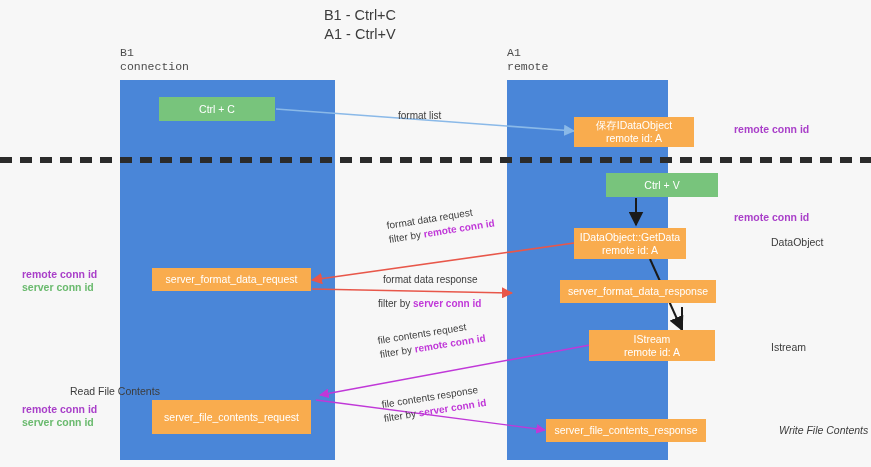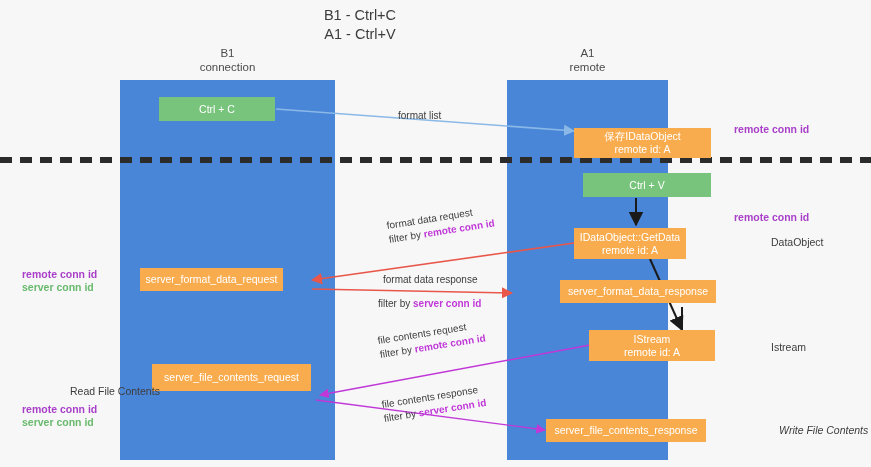--- a/index.html
+++ b/index.html
@@ -33,24 +33,24 @@
   .lane {
     position: absolute;
     background: #4a86d8;
   }
   .lane-b1 { left: 120px; top: 80px; width: 215px; height: 380px; }
   .lane-a1 { left: 507px; top: 80px; width: 161px; height: 380px; }
 
   
   .lane-header {
     position: absolute;
-    text-align: center;
     font-size: 11.5px;
     line-height: 14px;
     color: #4b4b4b;
+    font-family: Liberation Mono, monospace;
   }
   .lane-header-b1 { left: 120px; top: 46px; width: 215px; }
   .lane-header-a1 { left: 507px; top: 46px; width: 161px; }
 
   
   .title {
     position: absolute;
     left: 0; top: 6px;
     width: 720px;
     text-align: center;
@@ -170,48 +170,48 @@
 
     <path d="M 316 400 L 545 430" stroke="#c038d8" stroke-width="1.4" fill="none" marker-end="url(#ah-magenta)"></path>
   </svg>
 
   <div class="separator"></div>
 
   <div class="node green" style="left:159px; top:97px; width:116px; height:24px;">
     <span>Ctrl + C</span>
   </div>
 
-  <div class="node orange" style="left:574px; top:117px; width:137px; height:30px;margin-top:11px;">
+  <div class="node orange" style="left:574px; top:117px; width:120px; height:30px;">
     <span>保存IDataObject</span>
     <span>remote id: A</span>
   </div>
 
-  <div class="node green" style="left:583px; top:173px; width:128px; height:24px;">
+  <div class="node green" style="left:606px; top:173px; width:112px; height:24px;">
     <span>Ctrl + V</span>
   </div>
 
   <div class="node orange" style="left:574px; top:228px; width:112px; height:31px;">
     <span>IDataObject::GetData</span>
     <span>remote id: A</span>
   </div>
 
-  <div class="node orange" style="left:140px; top:268px; width:143px; height:23px;">
+  <div class="node orange" style="left:152px; top:268px; width:159px; height:23px;">
     <span>server_format_data_request</span>
   </div>
 
   <div class="node orange" style="left:512px; top:280px; width:156px; height:23px;margin-left:48px;">
     <span>server_format_data_response</span>
   </div>
 
   <div class="node orange" style="left:589px; top:330px; width:126px; height:31px;">
     <span>IStream</span>
     <span>remote id: A</span>
   </div>
 
-  <div class="node orange" style="left:152px; top:364px; width:159px; height:27px;">
+  <div class="node orange" style="left:152px; top:400px; width:159px; height:34px;">
     <span>server_file_contents_request</span>
   </div>
 
   <div class="node orange" style="left:546px; top:419px; width:160px; height:23px;">
     <span>server_file_contents_response</span>
   </div>
 
   <div class="edge-label" style="left:398px; top:101px;margin-top:8px;">
     <span>format list</span>
   </div>

